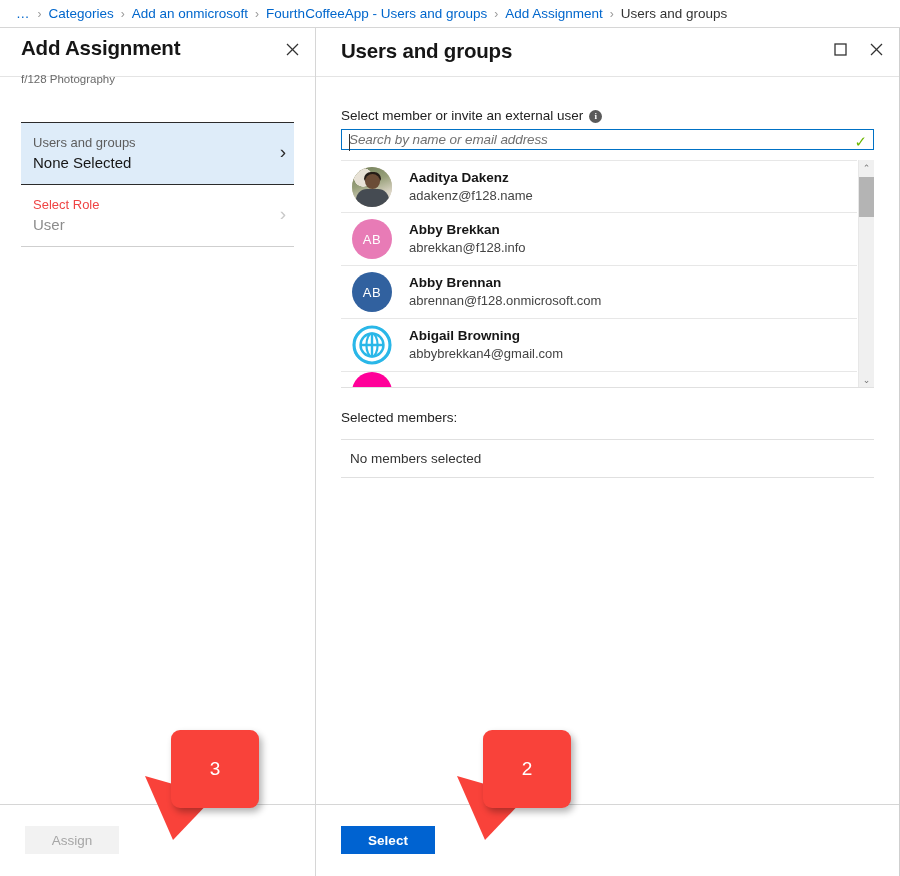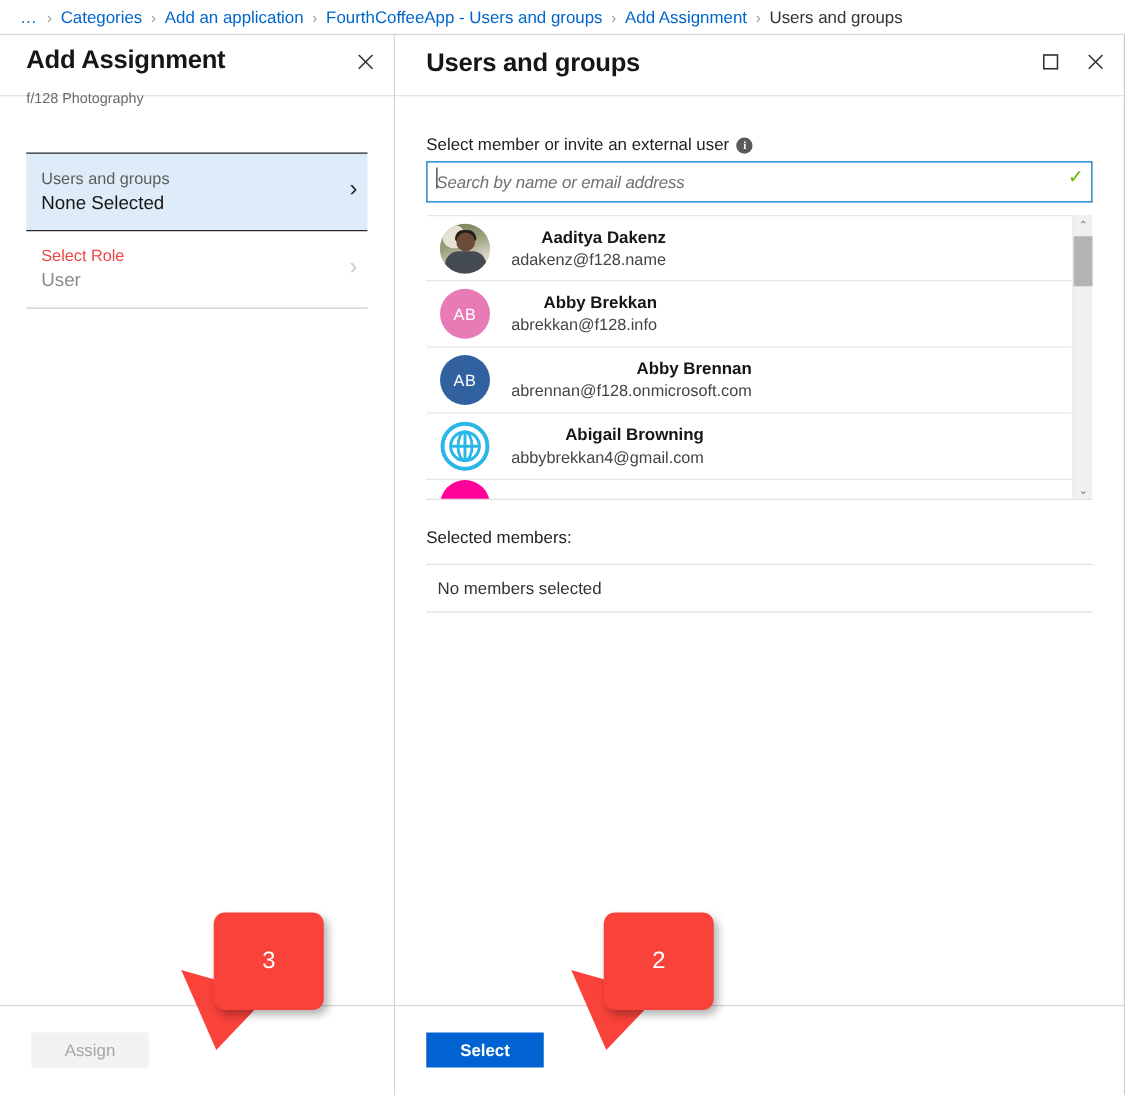--- a/index.html
+++ b/index.html
@@ -157,21 +157,21 @@
     font-family: "Liberation Serif", serif;
     display: inline-flex;
     align-items: center;
     justify-content: center;
     line-height: 1;
     cursor: pointer;
   }
 
   .search-box {
     position: relative;
-    height: 33px;
+    height: 21px;
     border: 1px solid #0071c5;
     background: #ffffff;
     display: flex;
     align-items: center;
     padding: 0 24px 0 7px;
   }
   .caret {
     position: absolute;
     left: 7px; top: 4px;
     width: 1px; height: 17px;
@@ -202,21 +202,20 @@
   .member-rows {
     width: 516px;
   }
   .member-row {
     display: flex;
     align-items: center;
     height: 53px;
     border-bottom: 1px solid #e7e7e7;
     padding-left: 11px;
     cursor: pointer;
-    text-align: right;
   }
   .member-row:first-child { border-top: 1px solid #e7e7e7; }
   .avatar {
     width: 40px; height: 40px;
     border-radius: 50%;
     flex: 0 0 40px;
     display: flex;
     align-items: center;
     justify-content: center;
     font-size: 13px;
@@ -390,21 +389,21 @@
 </head>
 <body>
 
 <div id="app">
 
   <div class="breadcrumb">
     <span class="crumb ellipsis">…</span>
     <span class="crumb-sep">›</span>
     <span class="crumb">Categories</span>
     <span class="crumb-sep">›</span>
-    <span class="crumb">Add an application</span>
+    <span class="crumb">Add an onmicrosoft</span>
     <span class="crumb-sep">›</span>
     <span class="crumb">FourthCoffeeApp - Users and groups</span>
     <span class="crumb-sep">›</span>
     <span class="crumb">Add Assignment</span>
     <span class="crumb-sep">›</span>
     <span class="crumb current">Users and groups</span>
   </div>
 
   <div class="blade" id="blade-left">
 

